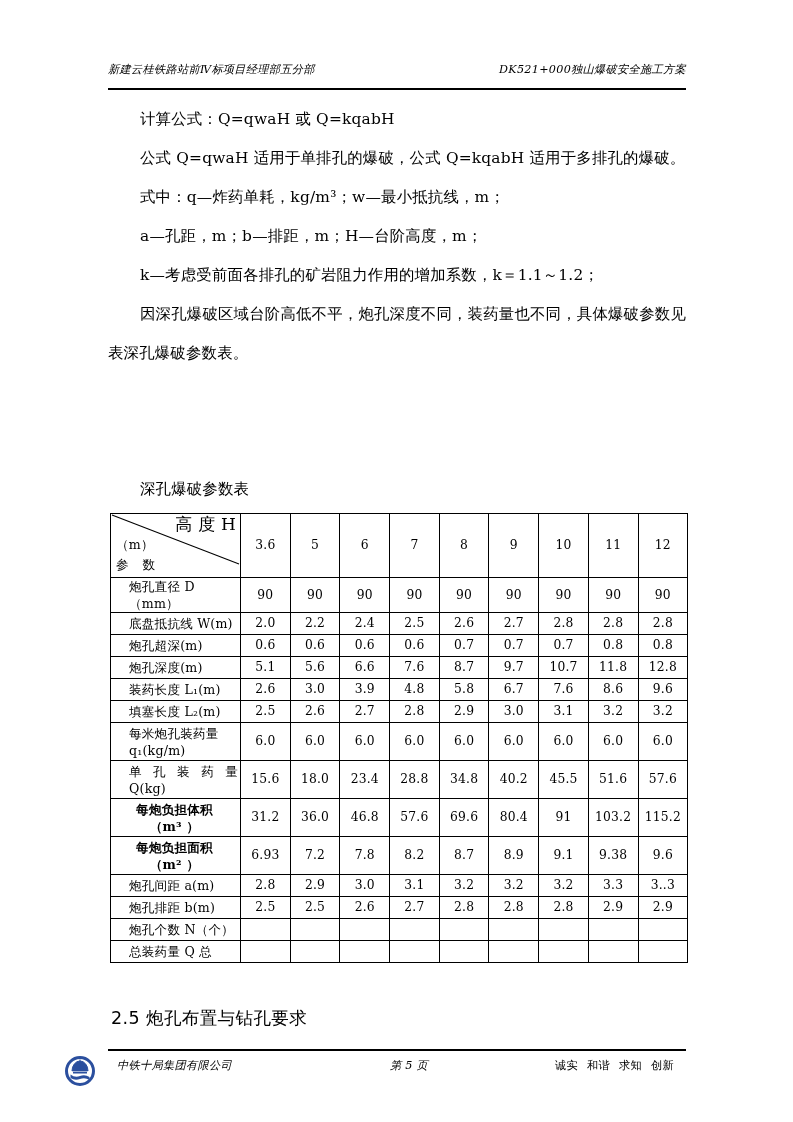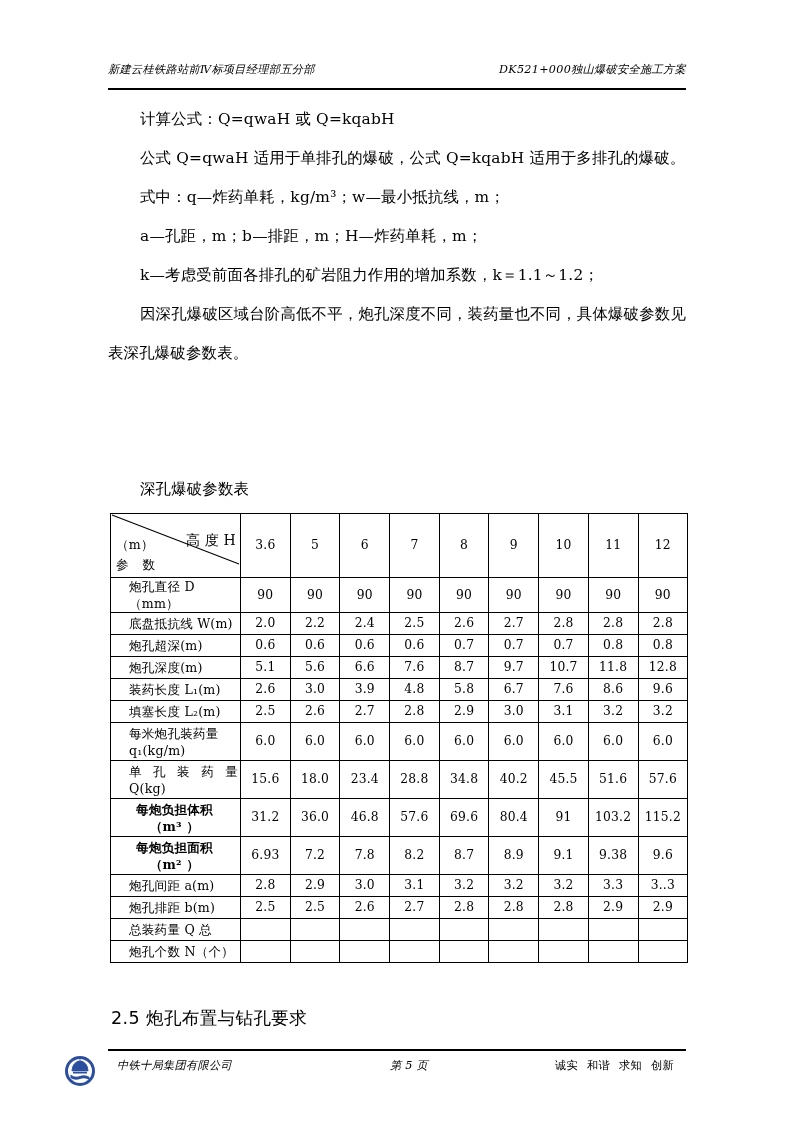--- a/index.html
+++ b/index.html
@@ -119,25 +119,24 @@
   .corner .diag {
     position: absolute;
     left: 0; top: 0;
     width: 100%; height: 100%;
     pointer-events: none;
   }
   .corner .c-top {
     position: absolute;
     right: 4px;
     top: 1px;
-    font-size: 14px;
+    font-size: 17px;
     line-height: 19px;
     white-space: nowrap;
     text-align: right;
-    margin-top: 16px;
   }
   .corner .c-mid {
     position: absolute;
     left: 5px;
     top: 21px;
     font-size: 12.6px;
     line-height: 19px;
     white-space: nowrap;
   }
   .corner .c-bot {
@@ -217,21 +216,21 @@
 
   <div class="doc-header">
     <div class="hdr-left">新建云桂铁路站前Ⅳ标项目经理部五分部</div>
     <div class="hdr-right">DK521+000独山爆破安全施工方案</div>
   </div>
 
   <div class="body-area">
     <p class="para indent">计算公式：Q=qwaH 或 Q=kqabH</p>
     <p class="para indent">公式 Q=qwaH 适用于单排孔的爆破，公式 Q=kqabH 适用于多排孔的爆破。</p>
     <p class="para indent">式中：q—炸药单耗，kg/m³；w—最小抵抗线，m；</p>
-    <p class="para indent">a—孔距，m；b—排距，m；H—炸药单耗，m；</p>
+    <p class="para indent">a—孔距，m；b—排距，m；H—台阶高度，m；</p>
     <p class="para indent">k—考虑受前面各排孔的矿岩阻力作用的增加系数，k＝1.1～1.2；</p>
     <p class="para indent">因深孔爆破区域台阶高低不平，炮孔深度不同，装药量也不同，具体爆破参数见表深孔爆破参数表。</p>
   </div>
 
   <div class="table-caption">深孔爆破参数表</div>
 
   <table class="param-table">
     <colgroup>
       <col class="c-label">
       <col class="c-val">
@@ -414,33 +413,33 @@
           <td>2.5</td>
           <td>2.6</td>
           <td>2.7</td>
           <td>2.8</td>
           <td>2.8</td>
           <td>2.8</td>
           <td>2.9</td>
           <td>2.9</td>
         </tr>
         <tr class="r1">
+          <td class="rowhead">炮孔个数 N（个）</td>
+          <td></td>
+          <td></td>
+          <td></td>
+          <td></td>
+          <td></td>
+          <td></td>
+          <td></td>
+          <td></td>
+          <td></td>
+        </tr>
+        <tr class="r1">
           <td class="rowhead">总装药量 Q 总</td>
-          <td></td>
-          <td></td>
-          <td></td>
-          <td></td>
-          <td></td>
-          <td></td>
-          <td></td>
-          <td></td>
-          <td></td>
-        </tr>
-        <tr class="r1">
-          <td class="rowhead">炮孔个数 N（个）</td>
           <td></td>
           <td></td>
           <td></td>
           <td></td>
           <td></td>
           <td></td>
           <td></td>
           <td></td>
           <td></td>
         </tr>

